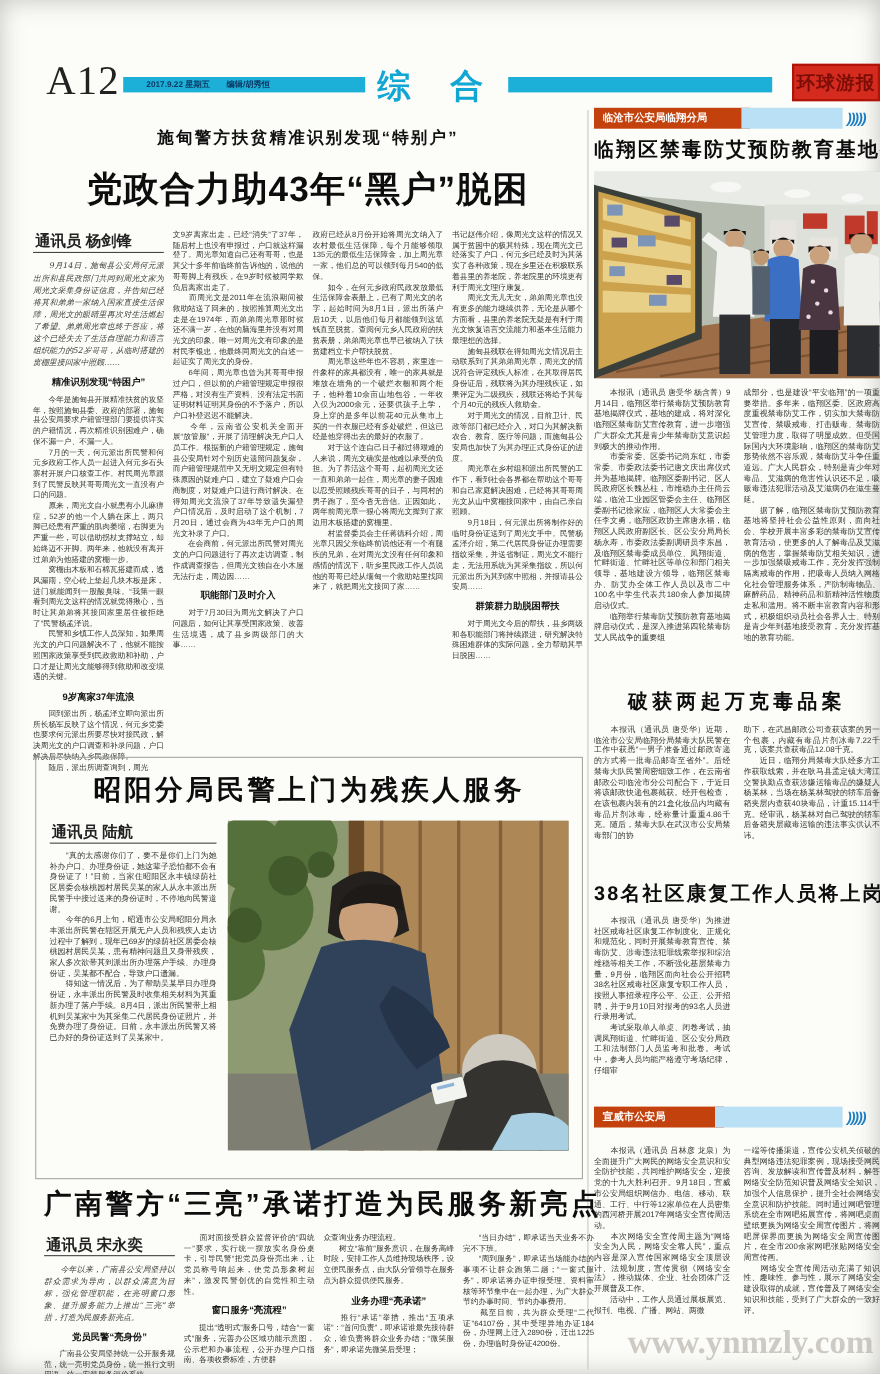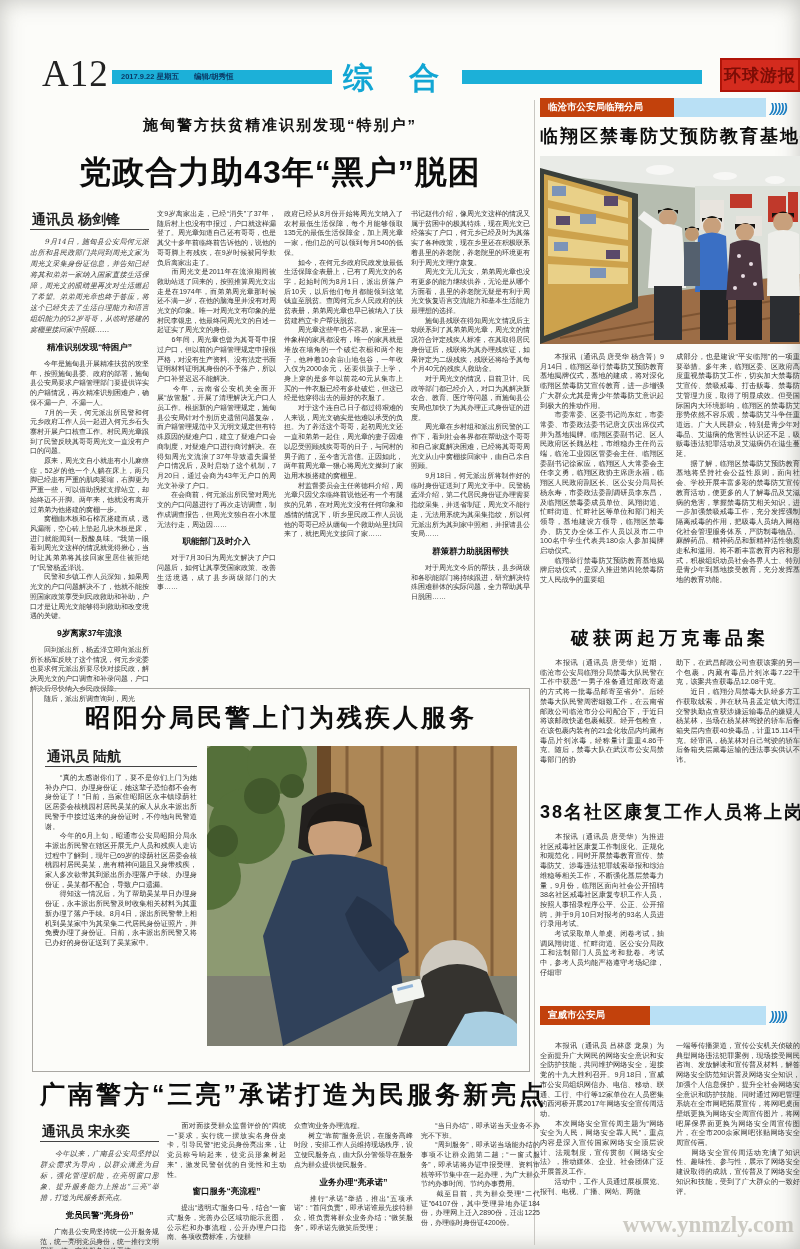--- a/index.html
+++ b/index.html
@@ -27,31 +27,31 @@
   .col{overflow:hidden;}
   .byline{font-size:14px;font-weight:bold;color:#222;border-bottom:1.5px solid #444;padding:2px 0 0 2px;margin-bottom:6px;}
   .lead{font-family:"DejaVu Serif",serif;font-style:italic;font-size:7.2px;line-height:11px;color:#3c3c3c;white-space:pre-line;text-align:justify;}
   .sub{font-size:8.5px;font-weight:bold;text-align:center;margin:7px 0 5px 0;color:#111;}
   .btxt{font-size:7px;line-height:9.7px;color:#333;white-space:pre-line;text-align:justify;}
   .rtxt{font-size:7.2px;line-height:9.7px;color:#333;white-space:pre-line;text-align:justify;}
   .vrule{background:#c9c7c2;width:1px;}
   .boxed{border:1px solid #a9a7a2;}
   .wm{color:rgba(165,163,152,.55);font-weight:bold;text-align:right;line-height:1.1;pointer-events:none;}
   .wm .l1{font-size:27px;letter-spacing:2px;}
-  .wm .l2{font-size:23px;font-family:"Liberation Serif",serif;}
+  .wm .l2{font-size:30px;font-family:"Liberation Serif",serif;}
   svg{display:block;}
 </style>
 </head>
 <body>
 
 <div id="page">
 
   <div class="abs pagelabel" style="left:42px;top:52px;">A12</div>
   <div class="abs cyanbar" style="left:112px;top:70px;width:220px;">
-    <div class="dateline" style="padding-left:9px;">2017.9.22 星期五　　编辑/胡秀恒</div>
+    <div class="dateline" style="padding-left:21px;">2017.9.22 星期五　　编辑/胡秀恒</div>
   </div>
   <div class="abs sectiontitle" style="left:343px;top:58px;">综 合</div>
   <div class="abs cyanbar" style="left:462px;top:70px;width:240px;"></div>
   <div class="abs masthead" style="left:720px;top:58px;width:76px;height:30px;">环球游报</div>
 
   <div class="abs vrule" style="left:534px;top:100px;height:1145px;"></div>
 
   <div class="abs" style="left:30px;top:116px;width:500px;">
     <div class="kicker">施甸警方扶贫精准识别发现“特别户”</div>
     <div class="mainhead" style="margin-top:16px;">党政合力助43年“黑户”脱困</div>

